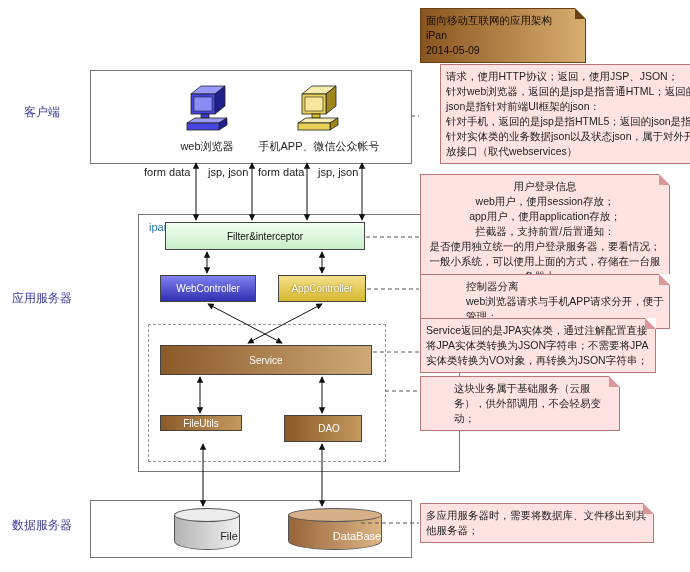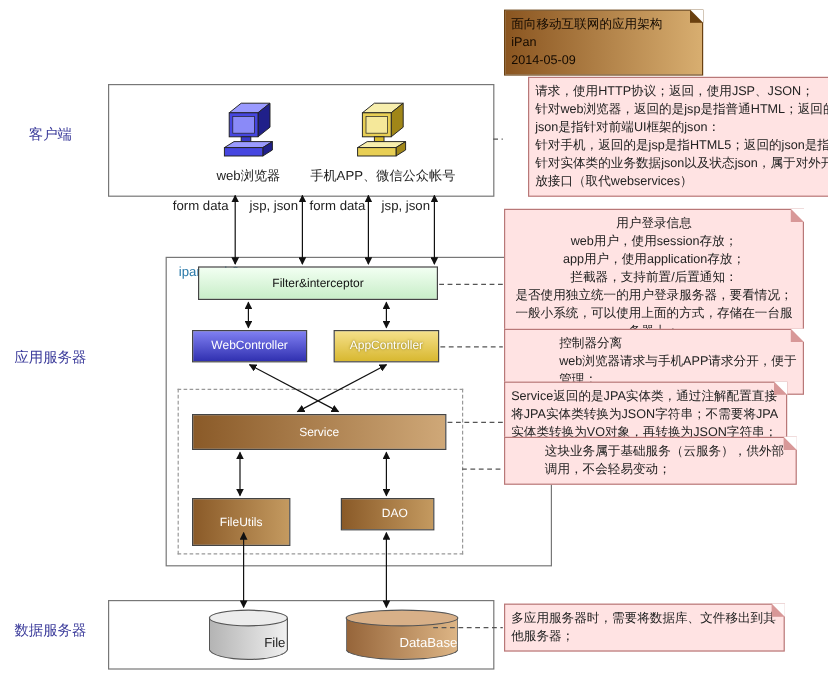--- a/index.html
+++ b/index.html
@@ -23,21 +23,21 @@
   .comp{position:absolute;z-index:4;display:flex;align-items:center;justify-content:center;
         font-size:10px;border:1px solid #444;box-sizing:border-box;}
   .filter{left:165px;top:222px;width:200px;height:28px;color:#111;
         background:linear-gradient(to bottom,#f2fff2,#c8eec8);}
   .webctl{left:160px;top:275px;width:96px;height:27px;color:#fff;
         background:linear-gradient(to bottom,#8080f2,#3030b0);}
   .appctl{left:278px;top:275px;width:88px;height:27px;color:#fff;text-shadow:0 0 2px #776600;
         background:linear-gradient(to bottom,#f5e08a,#d8b830);}
   .service{left:160px;top:345px;width:212px;height:30px;color:#fff;
         background:linear-gradient(to right,#8a5a28,#cfa878);}
-  .fileutils{left:160px;top:415px;width:82px;height:40px;color:#fff;
+  .fileutils{left:160px;top:415px;width:82px;height:16px;color:#fff;
         background:linear-gradient(to right,#8a5a28,#c49a60);}
   .dao{left:284px;top:415px;width:78px;height:27px;color:#fff;
         background:linear-gradient(to right,#8a5a28,#c49a60);padding-left:12px;}
   .dashed-box{position:absolute;left:148px;top:324px;width:236px;height:136px;
         border:1px dashed #999;z-index:3;}
 
   .cylinder{position:absolute;z-index:4;}
   .cyl-top{position:absolute;left:0;right:0;top:0;height:14px;border-radius:50%;border:1px solid #555;z-index:2;box-sizing:border-box;}
   .cyl-body{position:absolute;left:0;right:0;top:7px;bottom:0;border:1px solid #555;border-top:none;
         border-radius:0 0 50% 50% / 0 0 9px 9px;box-sizing:border-box;}
@@ -56,21 +56,21 @@
         box-sizing:border-box;z-index:20;}
   .note::before{content:"";position:absolute;top:-1px;right:-1px;border-style:solid;
         border-width:0 11px 11px 0;border-color:#fff #fff #d89898 #d89898;}
   .note-title{background:linear-gradient(to right,#8a5520,#d8ae70);border:1px solid #6a4010;color:#140a00;}
   .note-title::before{border-color:#fff #fff #6a4010 #6a4010;}
 
   .n1{left:420px;top:64px;width:268px;margin-left:20px;}
   .n2{left:420px;top:174px;width:250px;text-align:center;}
   .n3{left:420px;top:274px;width:250px;padding-left:45px;}
   .n4{left:420px;top:318px;width:236px;}
-  .n5{left:420px;top:364px;width:244px;padding-left:33px;}
+  .n5{left:420px;top:376px;width:200px;padding-left:33px;}
   .n6{left:420px;top:503px;width:234px;}
   .nt{left:420px;top:8px;width:166px;}
 </style>
 </head>
 <body>
 
 <div class="canvas">
 
   <svg class="arrows">
     <defs>

